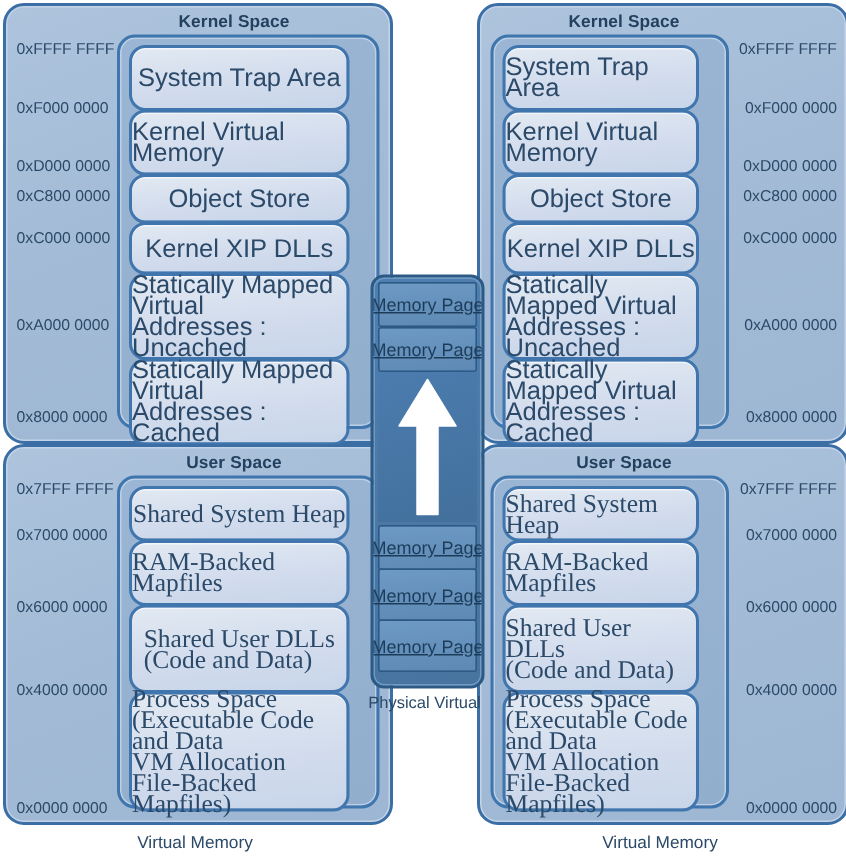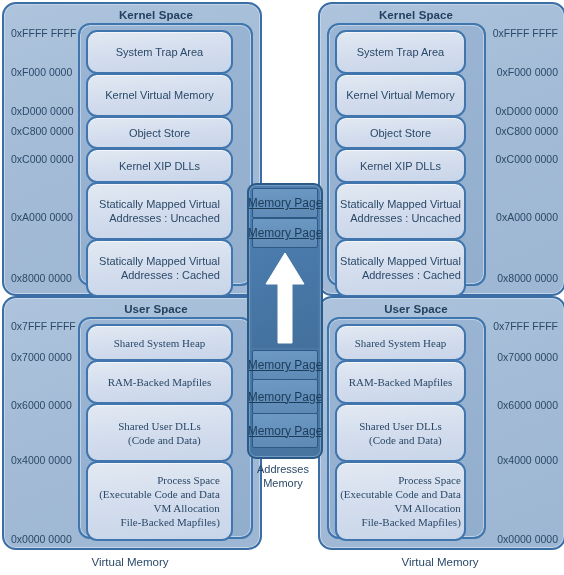--- a/index.html
+++ b/index.html
@@ -48,22 +48,22 @@
   .vm-panel.user .region-wrap{top:19px;bottom:9px;font-family:Liberation Serif, serif;}
 
   
   .region{
     position:absolute;left:6px;right:18px;
     background:linear-gradient(175deg,#e2e9f2 0%,#d2dced 55%,#c8d5e9 100%);
     border:2px solid #4076ad;
     border-radius:11px;
     box-shadow:inset 0 1px 0 #f2f6fb;
     display:flex;align-items:center;justify-content:center;
-    text-align:right;
-    font-size:11px;line-height:14px;color:#2b4968;
+    text-align:left;
+    font-size:17px;line-height:14px;color:#2b4968;
   }
 
   
   .addr{
     position:absolute;
     font-size:10.5px;color:#2b4968;white-space:nowrap;
   }
   .vm-panel.left .addr{left:7px;}
   .vm-panel.right .addr{right:6px;}
 
@@ -196,15 +196,15 @@
       <svg class="arrow-svg" width="42" height="94" viewBox="0 0 42 94">
         <polygon points="21,2 40,33 28,33 28,92 14,92 14,33 2,33" fill="#ffffff" stroke="#ffffff" stroke-width="1" stroke-linejoin="round"></polygon>
       </svg>
     </div>
 
     <div class="page" style="top:165px;height:28px">Memory Page</div>
     <div class="page" style="top:194px;height:33px">Memory Page</div>
     <div class="page" style="top:228px;height:33px">Memory Page</div>
   </div>
 
-  <div class="pm-caption">Addresses Memory</div>
+  <div class="pm-caption">Physical Virtual</div>
 
 </div>
 
 </body></html>

